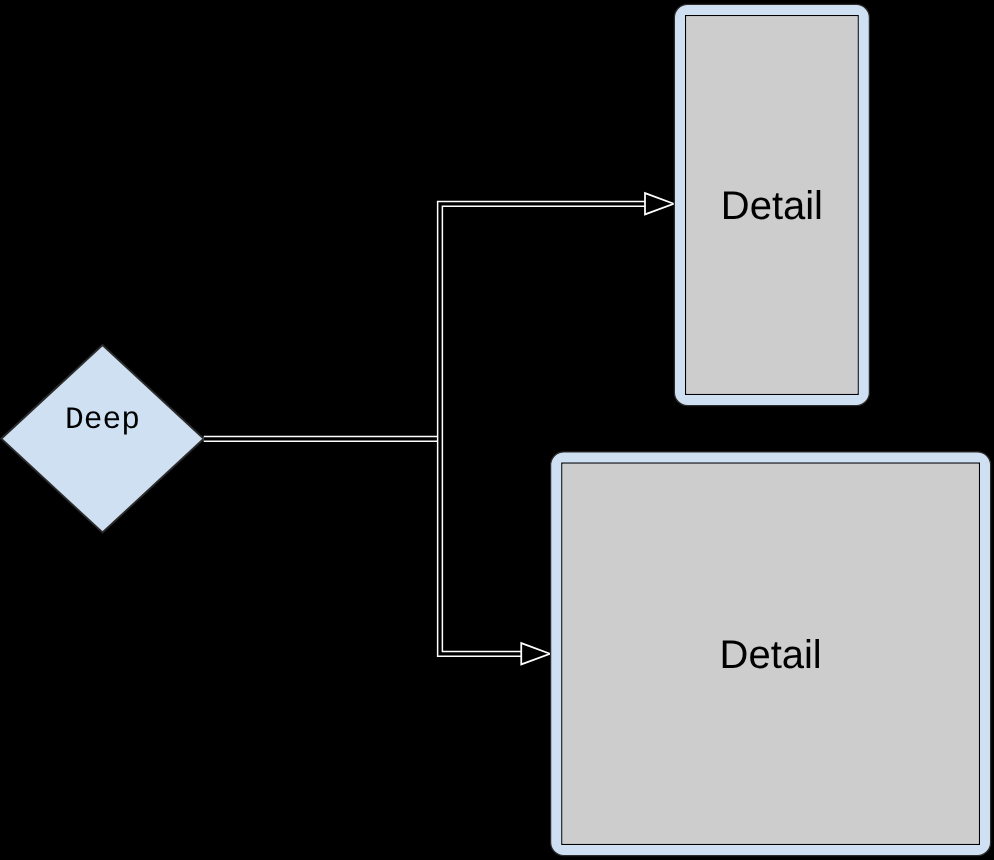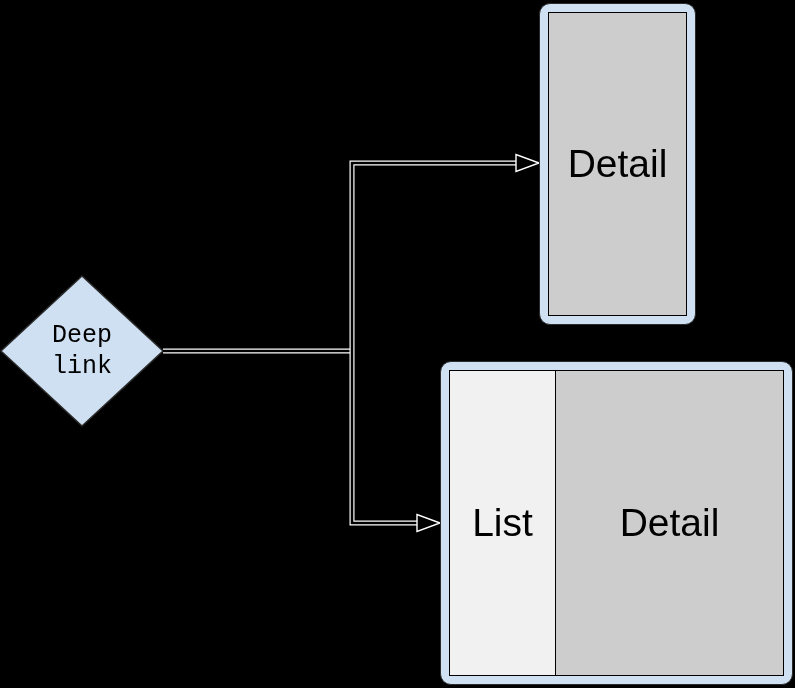--- a/index.html
+++ b/index.html
@@ -78,21 +78,21 @@
     position: absolute;
     left: 8px; right: 8px; top: 8px; bottom: 8px;
     box-sizing: border-box;
     border: 1.6px solid var(--inner-stroke, #000);
     display: flex;
   }
   .pane {
     display: flex;
     align-items: center;
     justify-content: center;
-    font-size: 39px;
+    font-size: 32px;
     color: var(--label-color, #000);
   }
   .detail-pane { background: var(--detail-fill, #cdcdcd); flex: 1; }
   .list-pane {
     background: var(--list-fill, #f1f1f1);
     flex: 0 0 106px;
     border-right: 1.6px solid var(--inner-stroke, #000);
     box-sizing: border-box;
   }
 </style>
@@ -110,35 +110,31 @@
 
     <path class="conn-outer" d="M517,163 H352 V523 H418"></path>
     <path class="conn-core" d="M517,163 H352 V523 H418"></path>
 
     <polygon class="arrow-head" points="539,163 516,154.5 516,171.5"></polygon>
     <polygon class="arrow-head" points="440,523 417,514.5 417,531.5"></polygon>
   </svg>
 
   <div class="diamond-label">
     <span>Deep</span>
-    <span>link</span>
   </div>
 
   <div class="device-frame phone-frame">
     <div class="device-screen">
       <div class="pane detail-pane">
         <span>Detail</span>
       </div>
     </div>
   </div>
 
   <div class="device-frame tablet-frame">
     <div class="device-screen">
-      <div class="pane list-pane">
-        <span>List</span>
-      </div>
       <div class="pane detail-pane">
         <span>Detail</span>
       </div>
     </div>
   </div>
 
 </div>
 
 </body></html>

